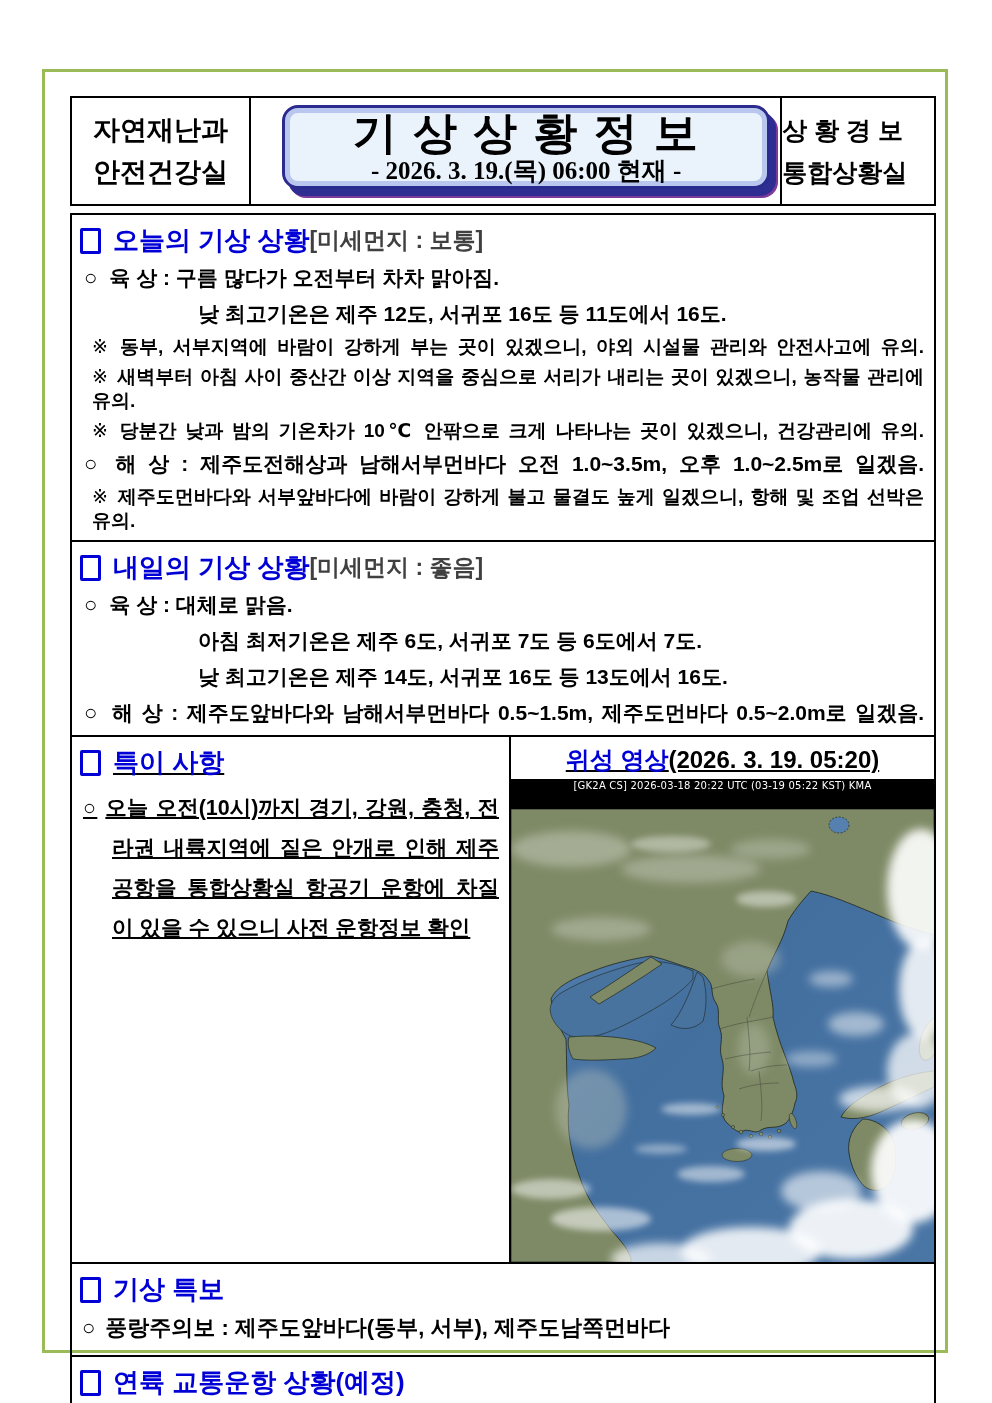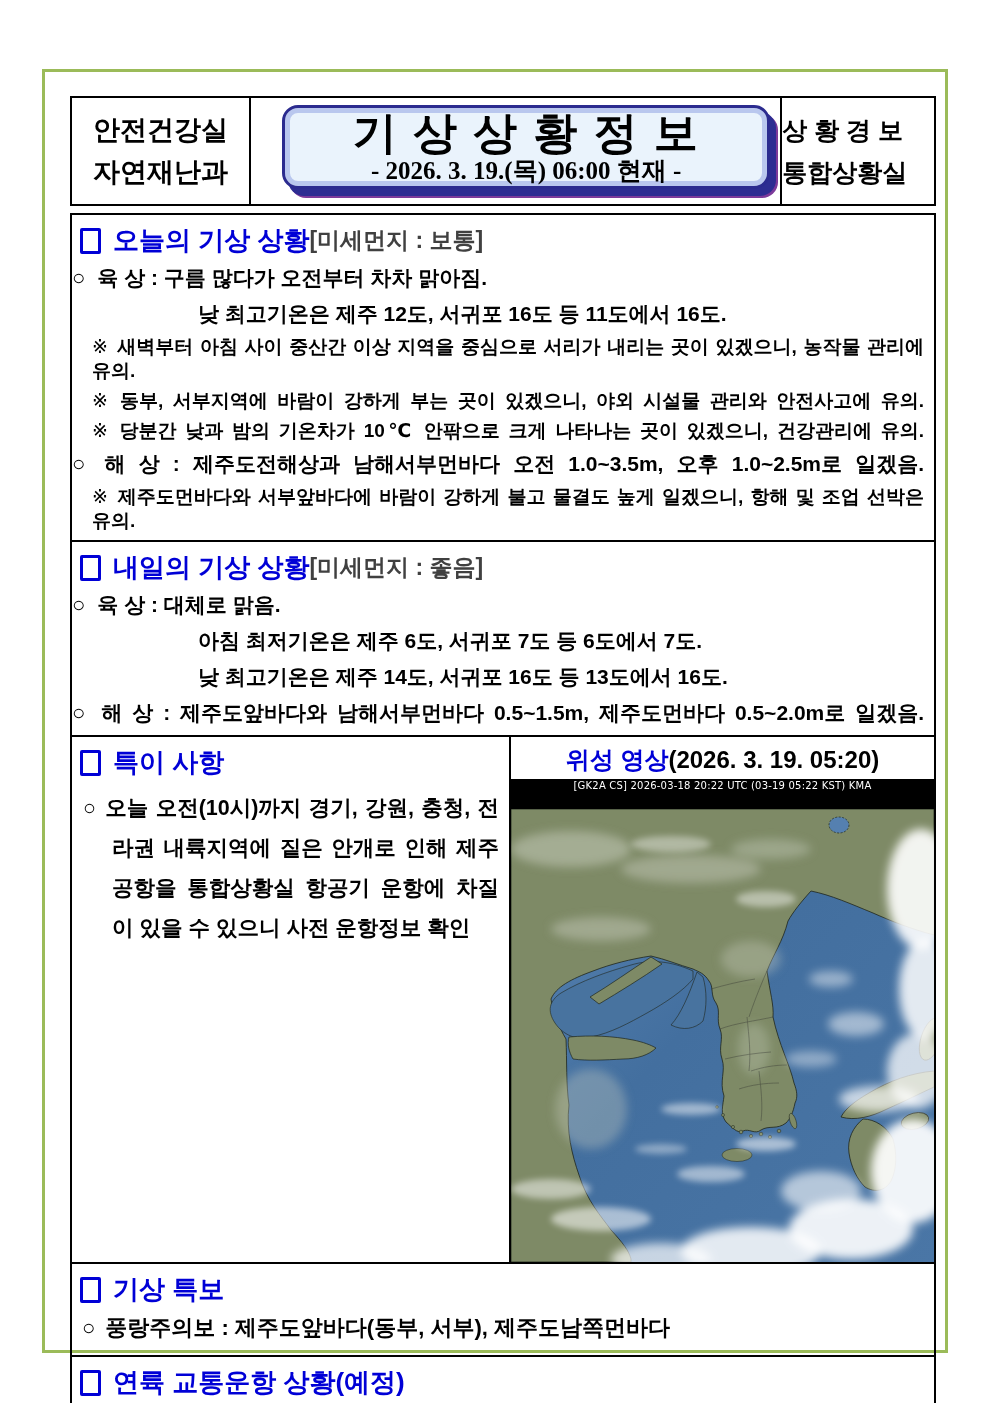--- a/index.html
+++ b/index.html
@@ -26,29 +26,29 @@
 
   
   .content{position:absolute;left:25px;top:141px;width:866px;border:2px solid #000;box-sizing:border-box;}
   .sec{border-top:2px solid #000;padding-bottom:4px;}
   .sec.first{border-top:none;}
   .sec-head{display:flex;justify-content:flex-start;align-items:center;padding:8px 10px 2px 8px;}
   .sec-title{color:#0000d6;font-weight:bold;font-size:26px;display:flex;align-items:center;}
   .box-icon{display:inline-block;width:15px;height:20px;border:3px solid #0000d6;margin-right:12px;
             border-radius:2px;flex:none;}
   .dust{color:#404040;font-weight:bold;font-size:23px;}
-  .ln{font-weight:bold;font-size:21px;padding:5px 10px 5px 0;line-height:26px;}
+  .ln{font-weight:bold;font-size:21px;padding:5px 10px 5px 12px;line-height:26px;}
   .ln .mk{font-weight:normal;font-size:22px;margin-right:12px;}
   .cont{padding-left:126px;}
   .jst{text-align:justify;text-align-last:justify;}
   .note{font-size:19px;font-weight:bold;padding:3px 10px 3px 20px;line-height:24px;}
   .note .mk{margin-right:8px;font-weight:normal;}
 
   
-  .sec-special{display:flex;padding-bottom:0;}
+  .sec-special{display:flex;padding-bottom:0;text-decoration:underline;}
   .sp-left{width:437px;box-sizing:border-box;}
   .sp-left .sec-head{padding:8px 10px 4px 8px;}
   .sp-body{font-size:21.5px;font-weight:bold;line-height:40px;text-align:justify;
            padding:4px 10px 6px 40px;text-indent:-29px;}
   .sp-body .mk{font-weight:normal;margin-right:8px;}
   .sp-right{flex:1;border-left:2px solid #000;box-sizing:border-box;}
   .sat-title{text-align:center;font-weight:bold;font-size:24px;padding:7px 0 3px;}
   .sat-title .t{color:#0000d6;}
   .sat-cap{background:#000;color:#fff;font-size:10px;line-height:14px;height:30px;text-align:center;
            font-family:"DejaVu Sans",sans-serif;letter-spacing:.2px;}
@@ -61,22 +61,22 @@
             font-weight:bold;font-size:21px;}
   .tr-items .mk{font-weight:normal;margin-right:10px;}
 </style>
 </head>
 <body>
 
 <div class="frame">
 
   <div class="hdr">
     <div class="hdr-left">
+      <div>자연재난과</div>
       <div>안전건강실</div>
-      <div>자연재난과</div>
     </div>
     <div class="hdr-center">
       <div class="title-box">
         <div class="title-main">기 상 상 황 정 보</div>
         <div class="title-sub">- 2026. 3. 19.(목) 06:00 현재 -</div>
       </div>
     </div>
     <div class="hdr-right">
       <div>상 황 경 보</div>
       <div>통합상황실</div>
@@ -88,22 +88,22 @@
     <div class="sec first">
       <div class="sec-head">
         <div class="sec-title">
           <span class="box-icon"></span>
           <span>오늘의 기상 상황</span>
         </div>
         <div class="dust">[미세먼지 : 보통]</div>
       </div>
       <div class="ln"><span class="mk">○</span><span>육 상 : 구름 많다가 오전부터 차차 맑아짐.</span></div>
       <div class="ln cont">낮 최고기온은 제주 12도, 서귀포 16도 등 11도에서 16도.</div>
+      <div class="note jst"><span class="mk">※</span><span>동부, 서부지역에 바람이 강하게 부는 곳이 있겠으니, 야외 시설물 관리와 안전사고에 유의.</span></div>
       <div class="note jst"><span class="mk">※</span><span>새벽부터 아침 사이 중산간 이상 지역을 중심으로 서리가 내리는 곳이 있겠으니, 농작물 관리에 유의.</span></div>
-      <div class="note jst"><span class="mk">※</span><span>동부, 서부지역에 바람이 강하게 부는 곳이 있겠으니, 야외 시설물 관리와 안전사고에 유의.</span></div>
       <div class="note jst"><span class="mk">※</span><span>당분간 낮과 밤의 기온차가 10℃ 안팎으로 크게 나타나는 곳이 있겠으니, 건강관리에 유의.</span></div>
       <div class="ln jst"><span class="mk">○</span><span>해 상 : 제주도전해상과 남해서부먼바다 오전 1.0~3.5m, 오후 1.0~2.5m로 일겠음.</span></div>
       <div class="note jst"><span class="mk">※</span><span>제주도먼바다와 서부앞바다에 바람이 강하게 불고 물결도 높게 일겠으니, 항해 및 조업 선박은 유의.</span></div>
     </div>
 
     <div class="sec">
       <div class="sec-head">
         <div class="sec-title">
           <span class="box-icon"></span>
           <span>내일의 기상 상황</span>

